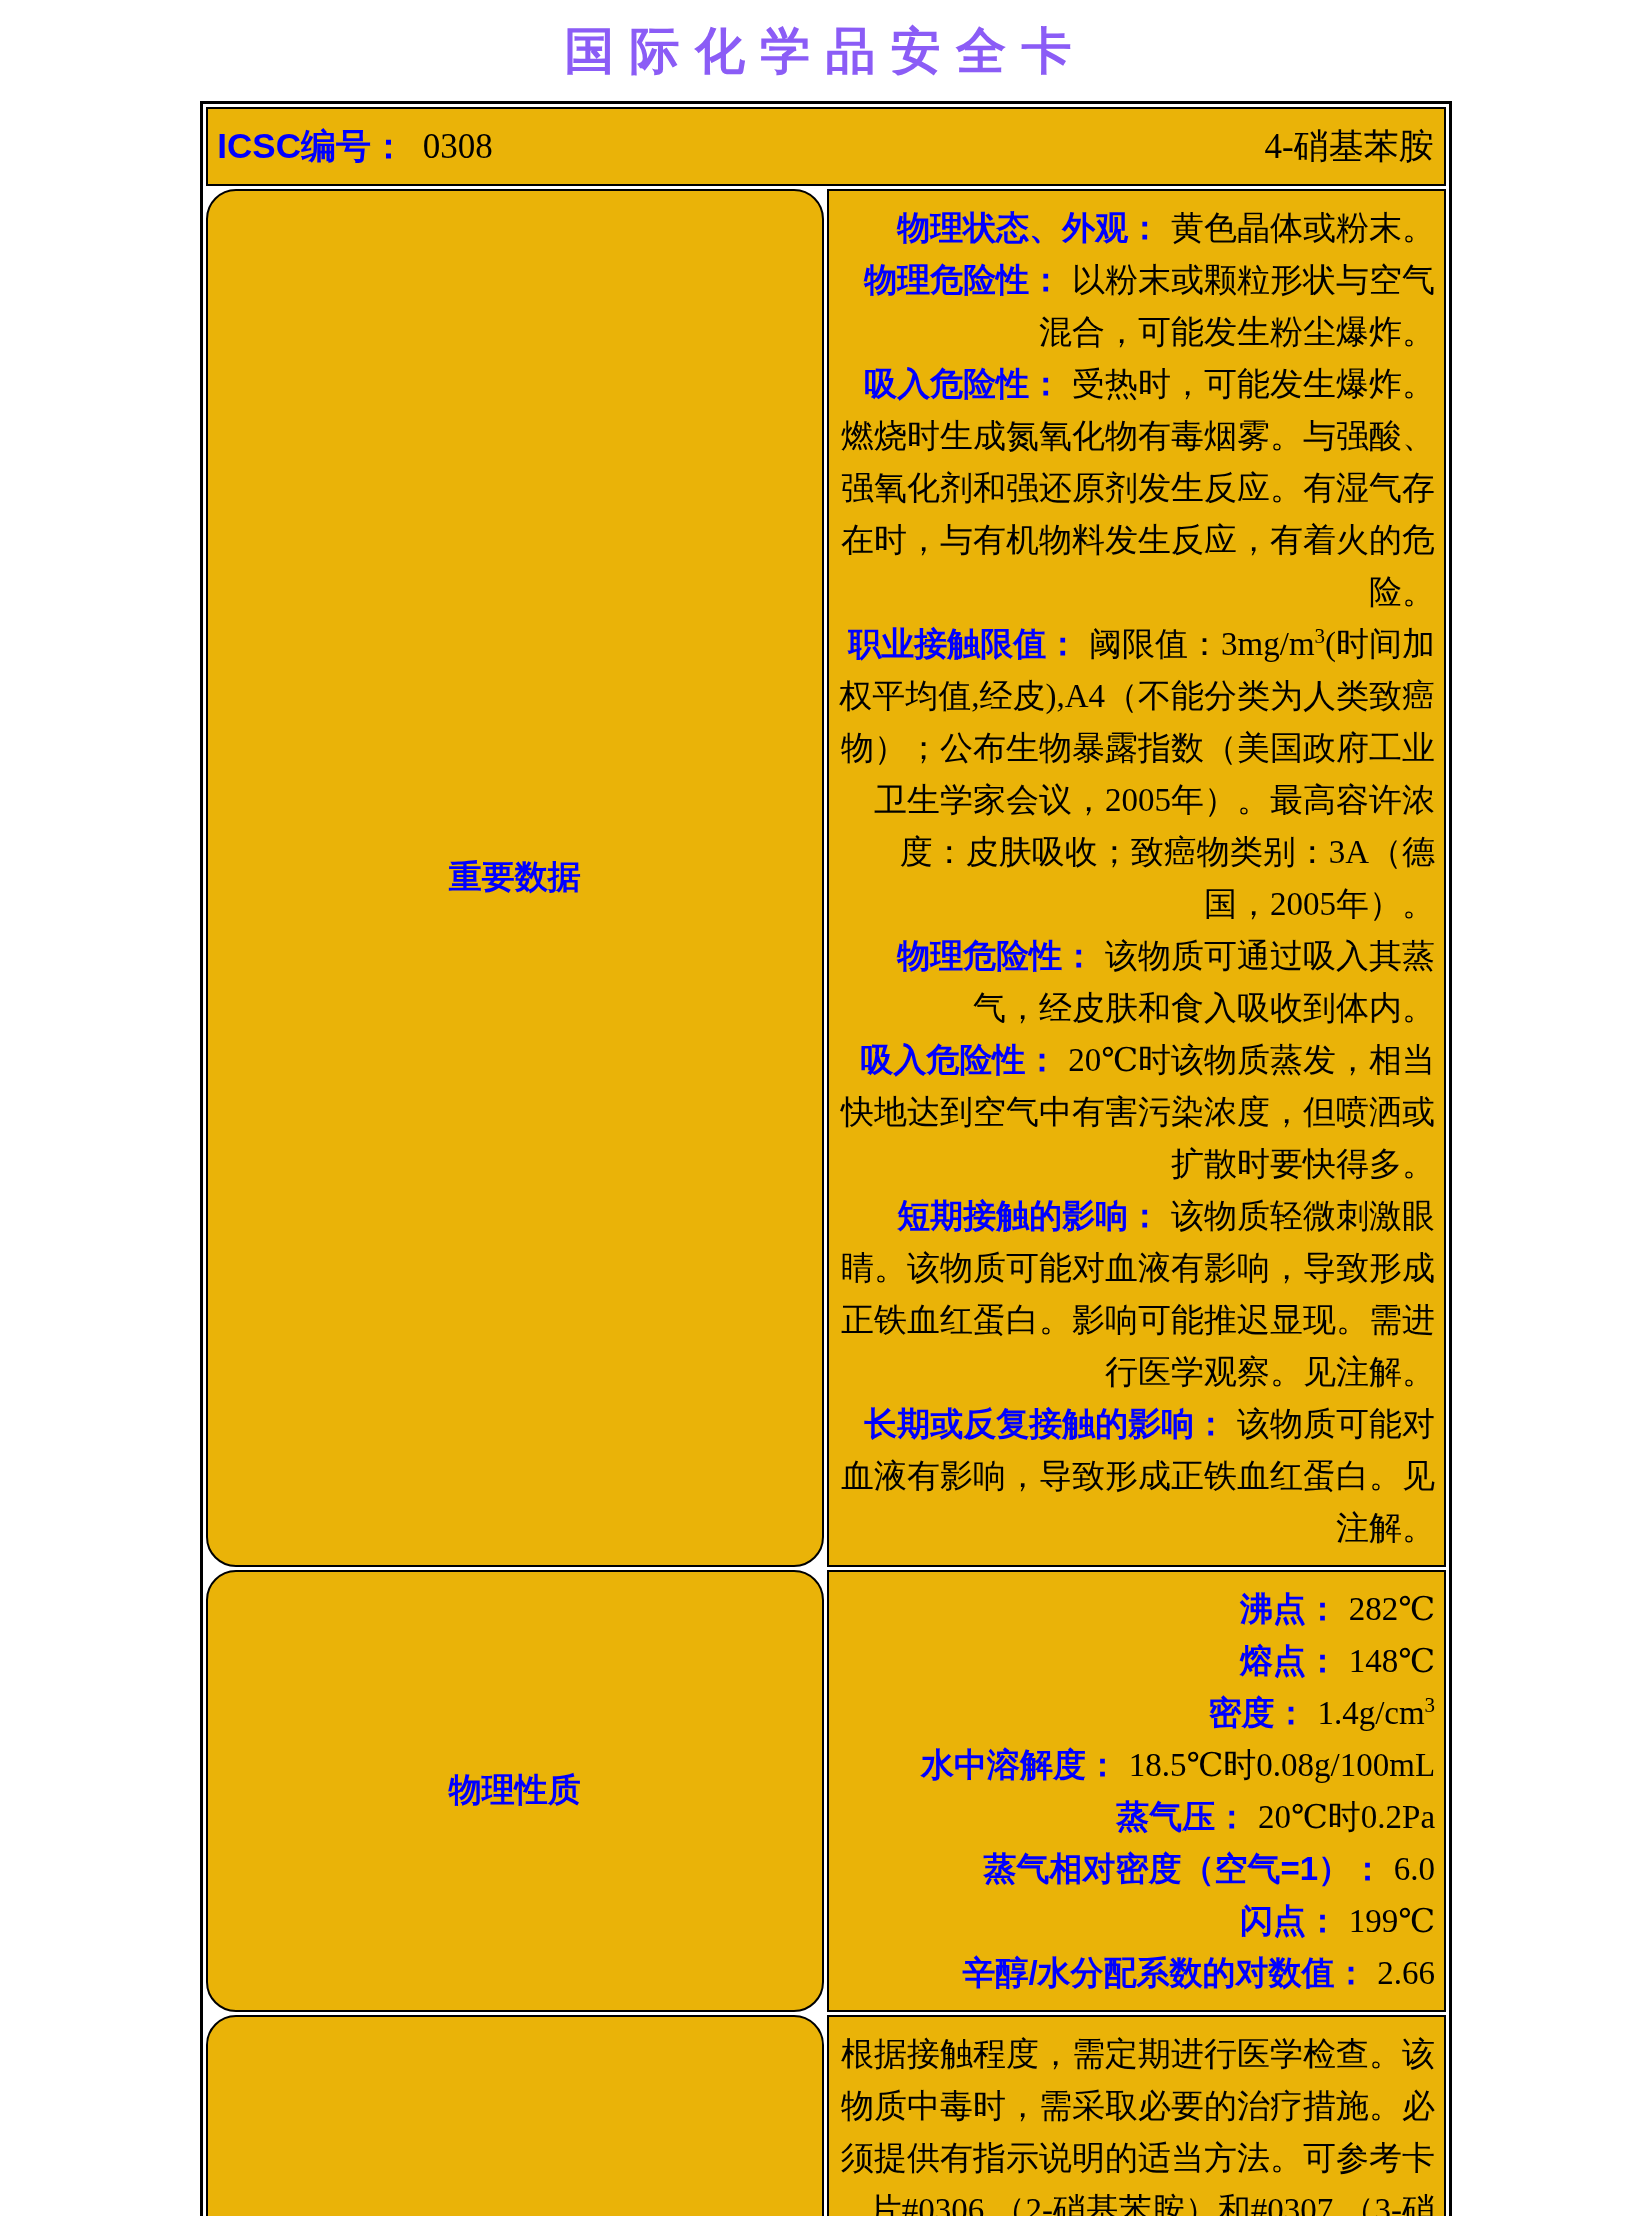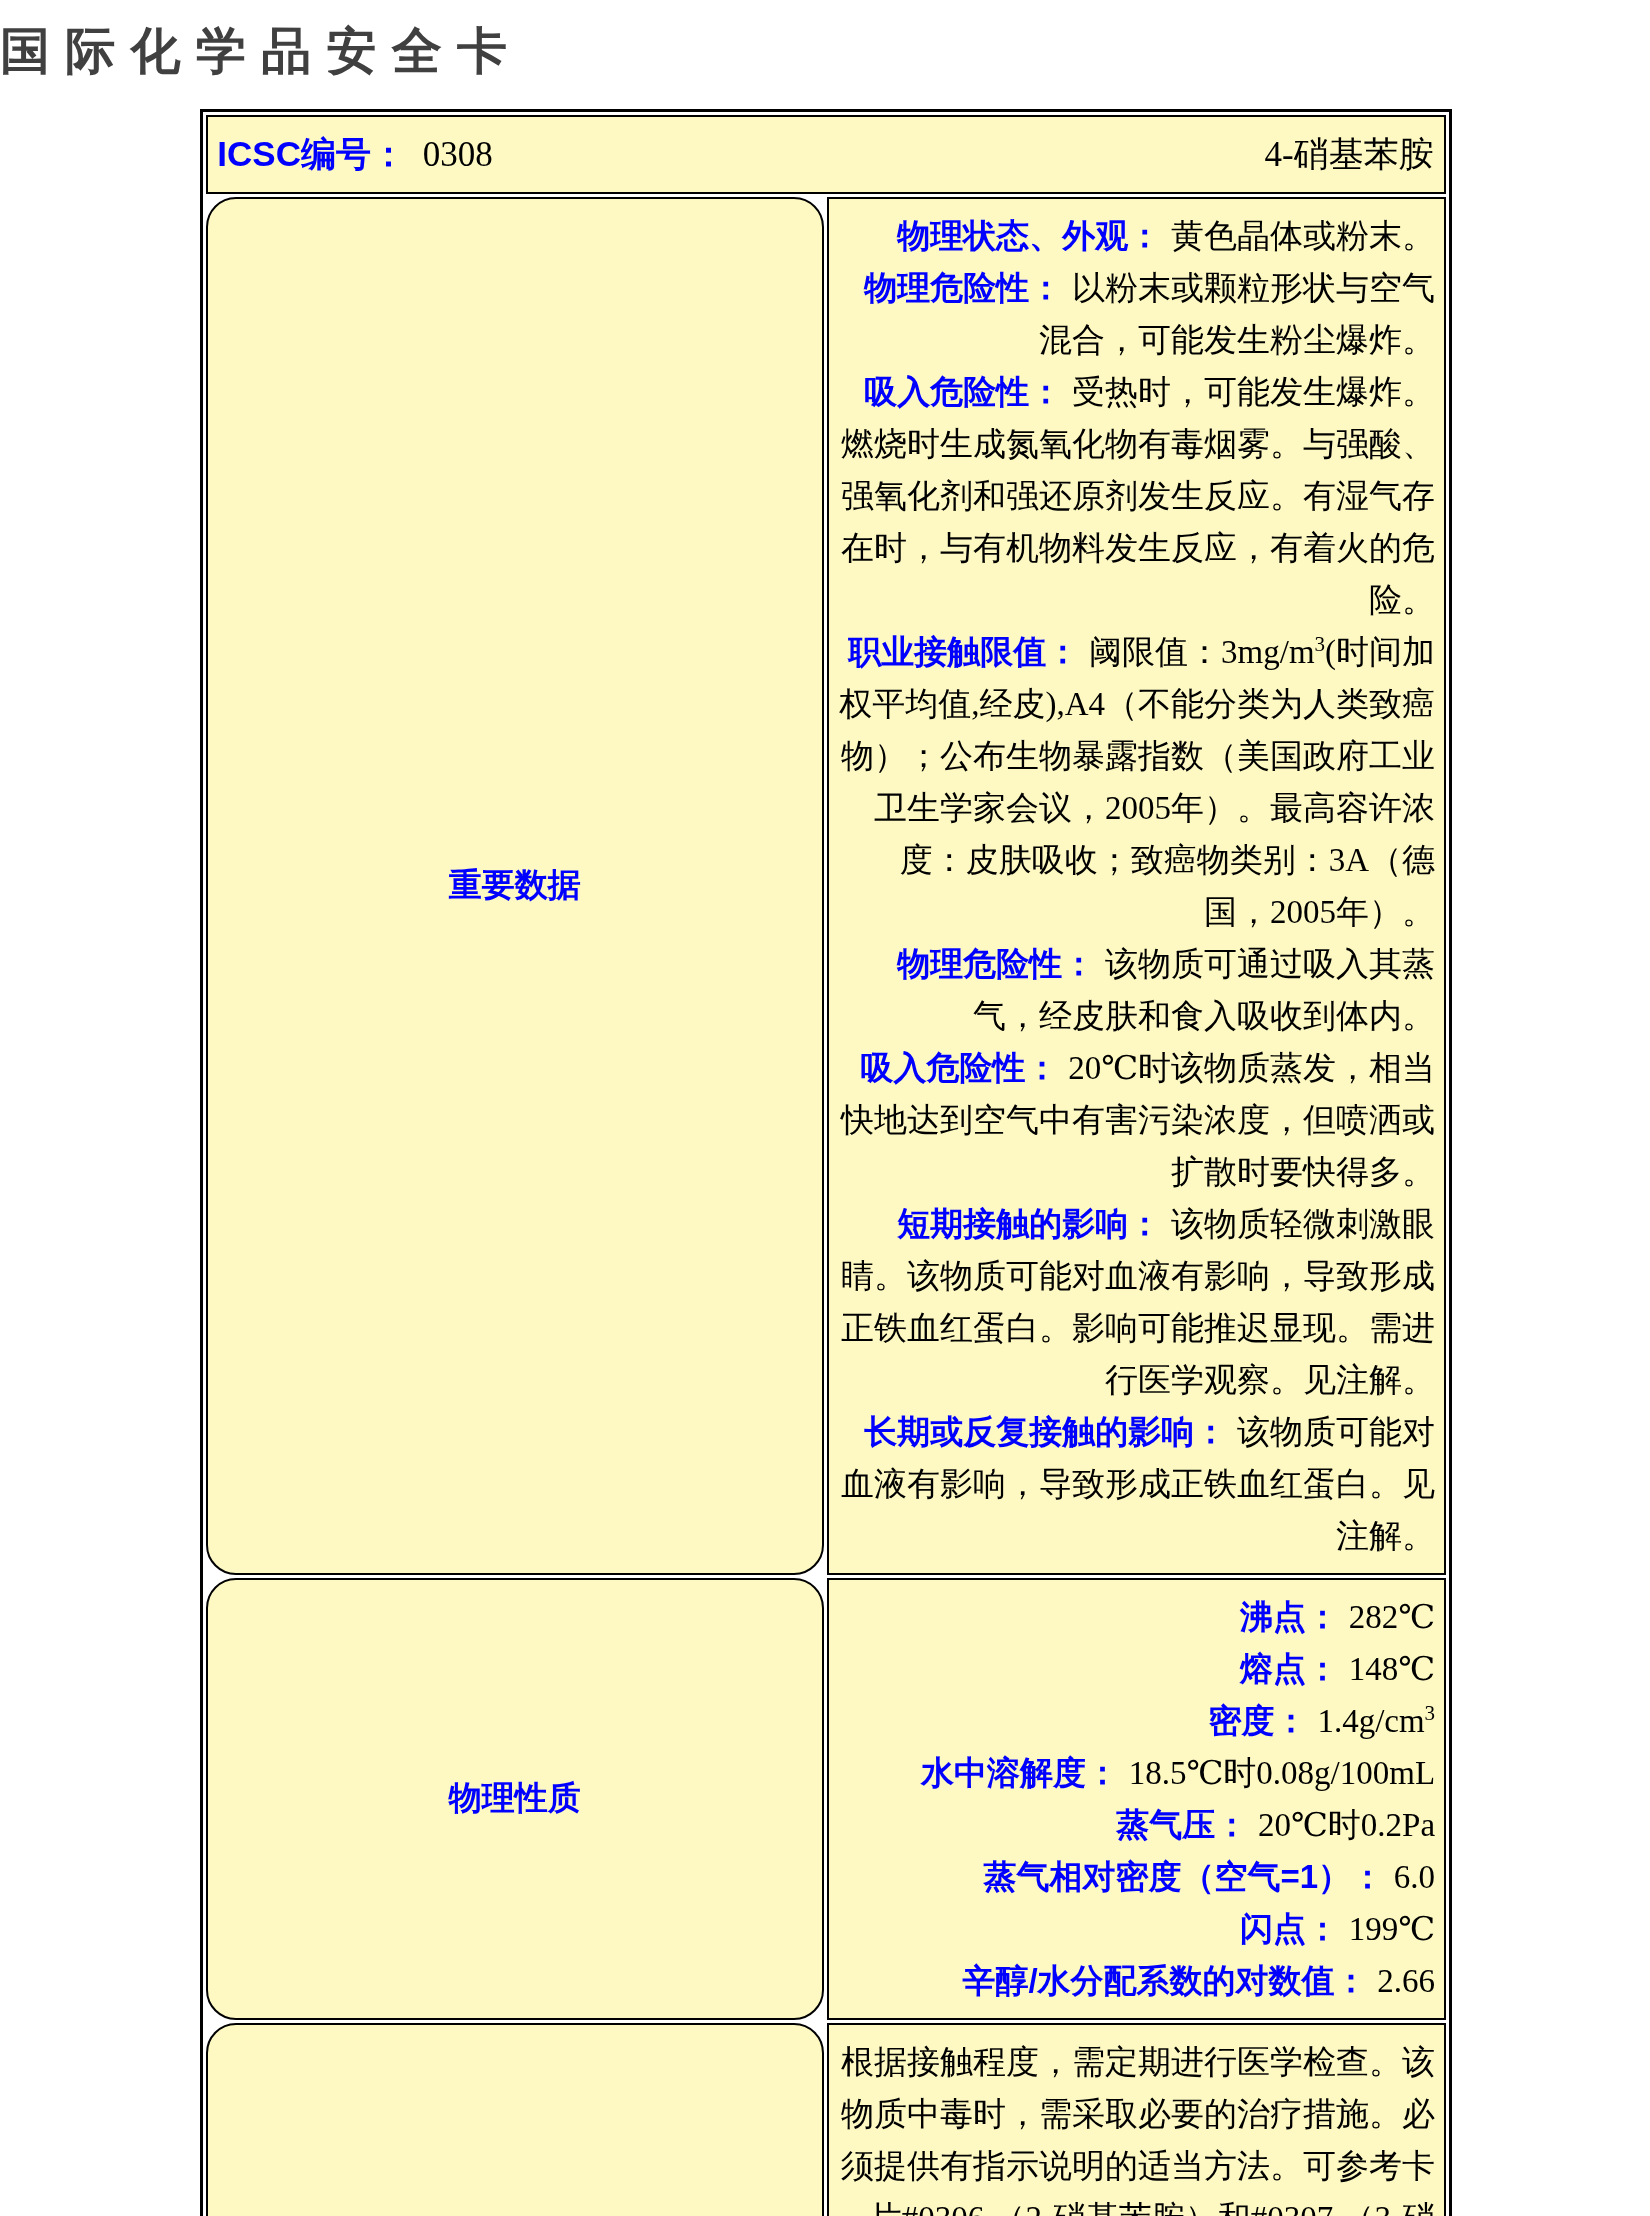--- a/index.html
+++ b/index.html
@@ -5,38 +5,39 @@
   html, body { margin: 0; padding: 0; background: #ffffff; }
   body {
     width: 1651px; height: 2216px;
     font-family: "Liberation Serif", "DejaVu Serif", serif;
     color: #000;
     position: relative;
   }
   .page { width: 1651px; height: 2216px; background: #fff; overflow: hidden; }
 
   .title {
-    margin: 18px 0 24px 0;
-    color: #404040;
+    margin: 18px 0 16px 0;
+    text-align: center;
+    color: #8b5cf6;
     font-family: "Liberation Sans", "DejaVu Sans", sans-serif;
     font-weight: bold;
     font-size: 50px;
     letter-spacing: 15.3px;
   }
 
   table.card {
     width: 1252px;
     margin: 0 auto;
     border: 3.5px solid #000;
     border-collapse: separate;
     border-spacing: 3.5px;
     table-layout: fixed;
     background: #fff;
   }
-  table.card td { border: 2.8px solid #000; background: #fef9c3; }
+  table.card td { border: 2.8px solid #000; background: #eab308; }
 
   td.label-col {
     width: 166px;
     text-align: center;
     vertical-align: middle;
     padding: 5.6px 2.8px;
     border-radius: 30px;
   }
   .section-label {
     color: #0000ff;

